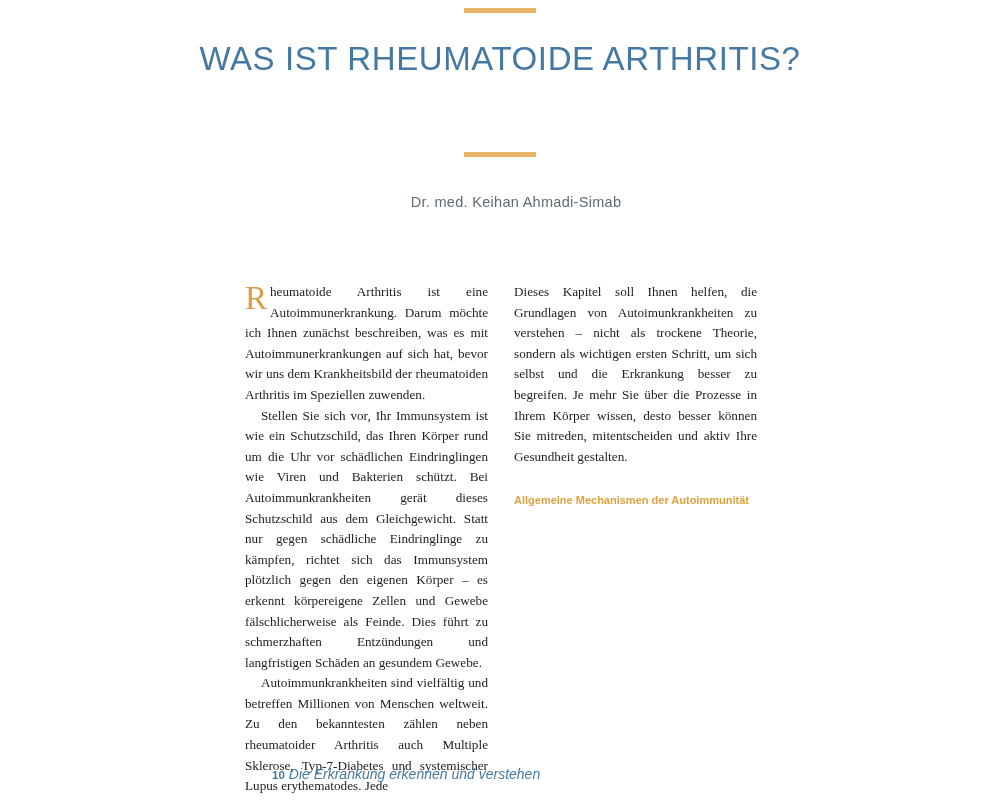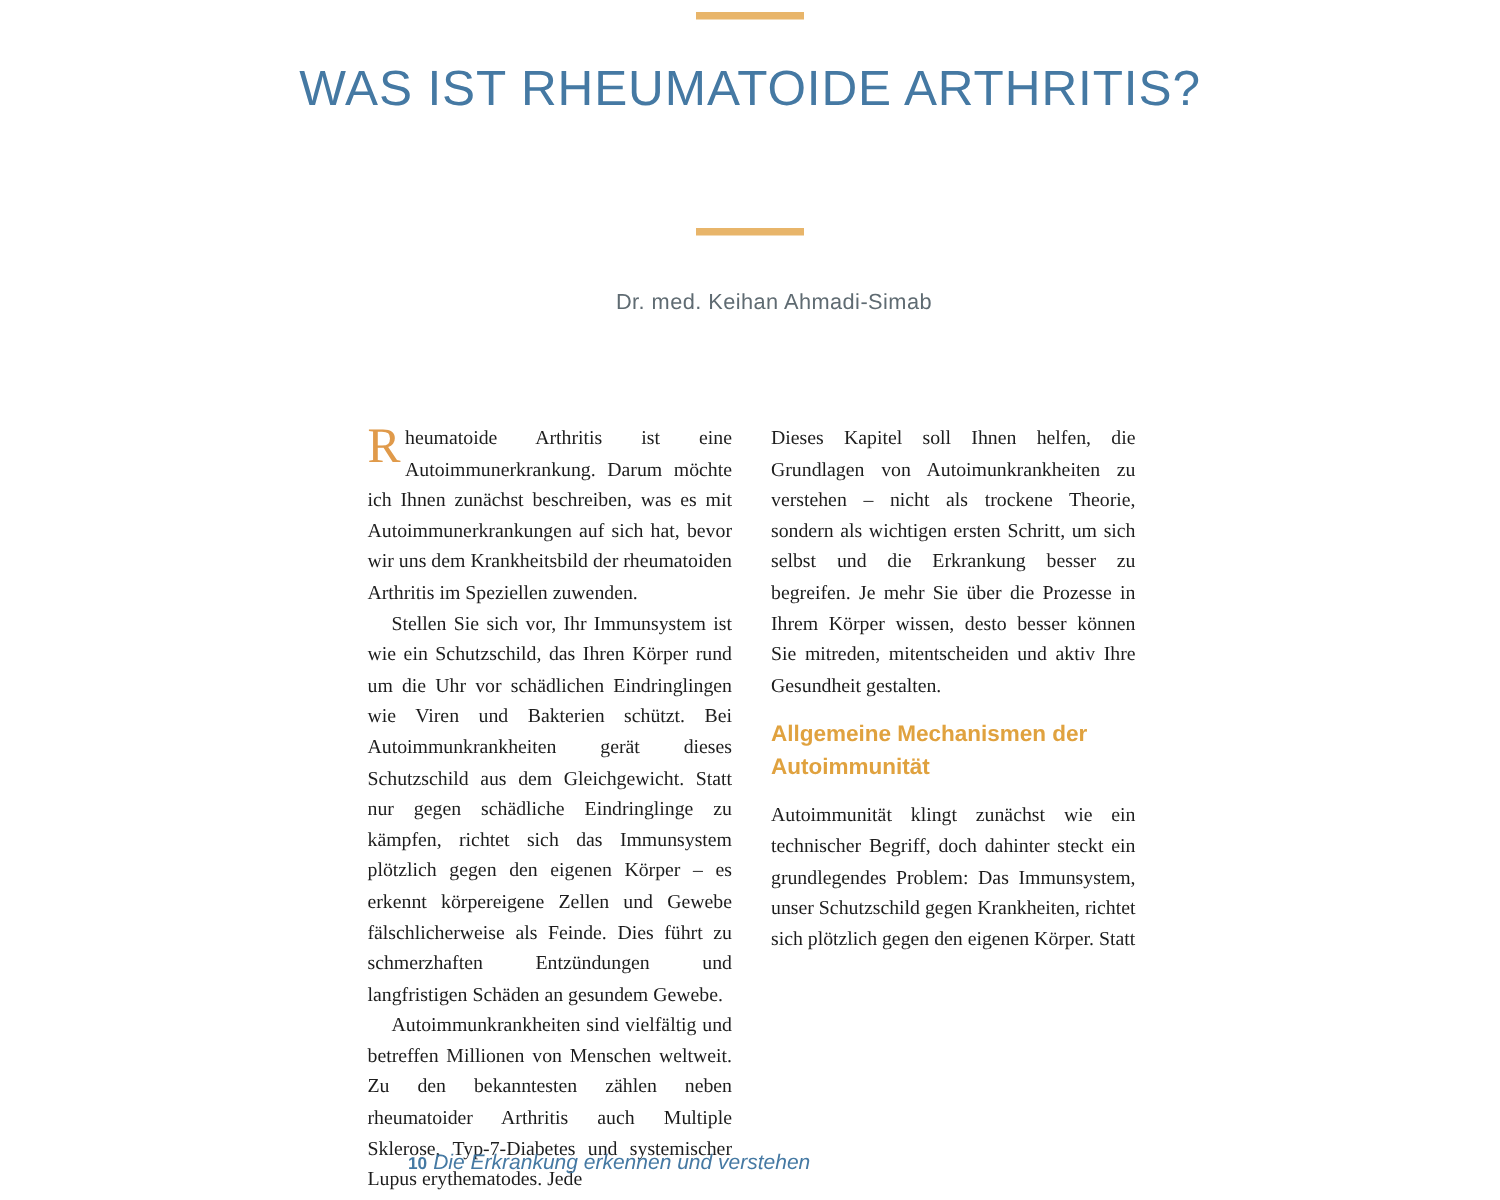--- a/index.html
+++ b/index.html
@@ -96,25 +96,25 @@
     font-family: "Liberation Serif", serif;
     font-size: 33px;
     line-height: 28px;
     padding: 2px 3px 0 0;
     color: #e09a4a;
   }
 
   
   .section-heading {
     font-family: "Liberation Sans", sans-serif;
-    font-size: 15px;
+    font-size: 11px;
     line-height: 22px;
     font-weight: 700;
     color: #e0a23f;
-    margin: 12px 0 10px 0;
+    margin: 22px 0 10px 0;
   }
 
   
   .footer {
     position: absolute;
     top: 766px;
     left: 272px;
     display: flex;
     align-items: baseline;
     gap: 4px;
@@ -149,21 +149,20 @@
 
     <div class="col">
       <p class="dropcap-para"><span class="dropcap">R</span><span>heumatoide Arthritis ist eine Autoimmunerkrankung. Darum möchte ich Ihnen zunächst beschreiben, was es mit Autoimmunerkrankungen auf sich hat, bevor wir uns dem Krankheitsbild der rheumatoiden Arthritis im Speziellen zuwenden.</span></p>
       <p>Stellen Sie sich vor, Ihr Immunsystem ist wie ein Schutzschild, das Ihren Körper rund um die Uhr vor schädlichen Eindringlingen wie Viren und Bakterien schützt. Bei Autoimmunkrankheiten gerät dieses Schutzschild aus dem Gleichgewicht. Statt nur gegen schädliche Eindringlinge zu kämpfen, richtet sich das Immunsystem plötzlich gegen den eigenen Körper – es erkennt körpereigene Zellen und Gewebe fälschlicherweise als Feinde. Dies führt zu schmerzhaften Entzündungen und langfristigen Schäden an gesundem Gewebe.</p>
       <p>Autoimmunkrankheiten sind vielfältig und betreffen Millionen von Menschen weltweit. Zu den bekanntesten zählen neben rheumatoider Arthritis auch Multiple Sklerose, Typ-7-Diabetes und systemischer Lupus erythematodes. Jede</p>
     </div>
 
     <div class="col">
       <p>Dieses Kapitel soll Ihnen helfen, die Grundlagen von Autoimunkrankheiten zu verstehen – nicht als trockene Theorie, sondern als wichtigen ersten Schritt, um sich selbst und die Erkrankung besser zu begreifen. Je mehr Sie über die Prozesse in Ihrem Körper wissen, desto besser können Sie mitreden, mitentscheiden und aktiv Ihre Gesundheit gestalten.</p>
       <div class="section-heading">Allgemeine Mechanismen der Autoimmunität</div>
-      <p>Autoimmunität klingt zunächst wie ein technischer Begriff, doch dahinter steckt ein grundlegendes Problem: Das Immunsystem, unser Schutzschild gegen Krankheiten, richtet sich plötzlich gegen den eigenen Körper. Statt</p>
     </div>
 
   </div>
 
   <div class="footer">
     <span class="folio">10</span>
     <span class="running-head">Die Erkrankung erkennen und verstehen</span>
   </div>
 
 </div>

